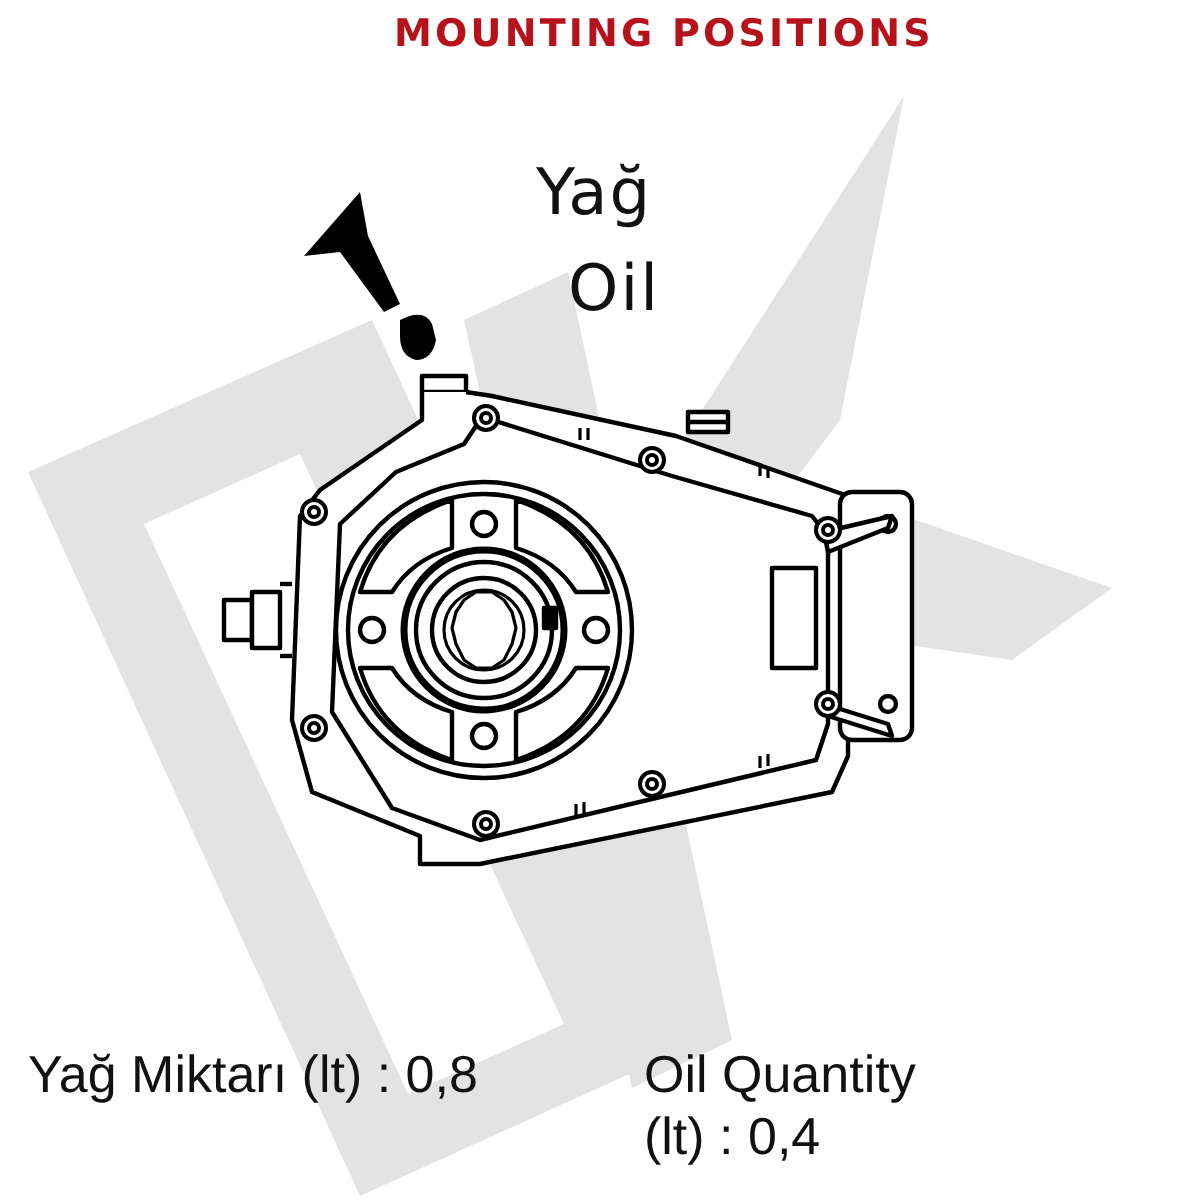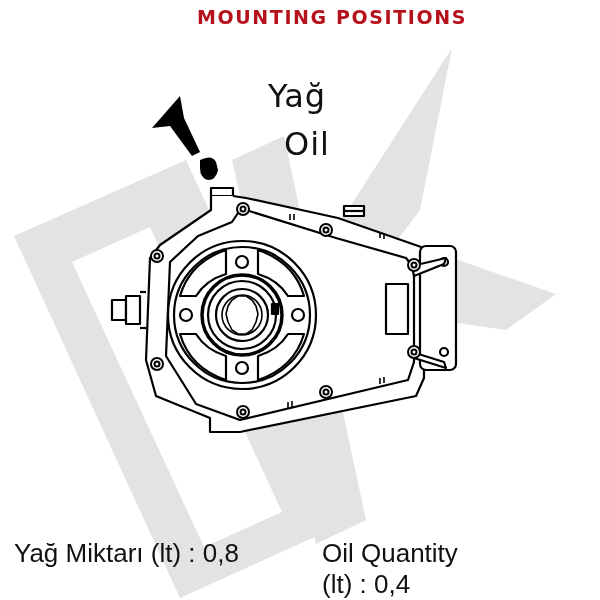--- a/index.html
+++ b/index.html
@@ -11,21 +11,21 @@
   }
   svg.stage { position: absolute; left: 0; top: 0; }
   .oil-label {
     position: absolute; font-family: "DejaVu Sans", sans-serif; font-weight: normal;
     color: #111; font-size: 32px; line-height: 1; letter-spacing: 1px;
   }
   .oil-tr { left: 268px; top: 80px; }
   .oil-en { left: 284px; top: 128px; }
   .footer {
     position: absolute; top: 522px; left: 0; width: 489px; height: 36px;
-    font-family: "Liberation Sans", sans-serif; font-size: 26px; color: #111; margin-top: 16px;
+    font-family: "Liberation Sans", sans-serif; font-size: 26px; color: #111;
   }
   .footer .tr { position: absolute; left: 14px; top: 0; }
   .footer .en { position: absolute; left: 322px; top: 0; }
 </style>
 </head>
 <body>
 
 <div class="title">MOUNTING POSITIONS</div>
 
 <svg class="stage" width="600" height="600" viewBox="0 0 600 600">

